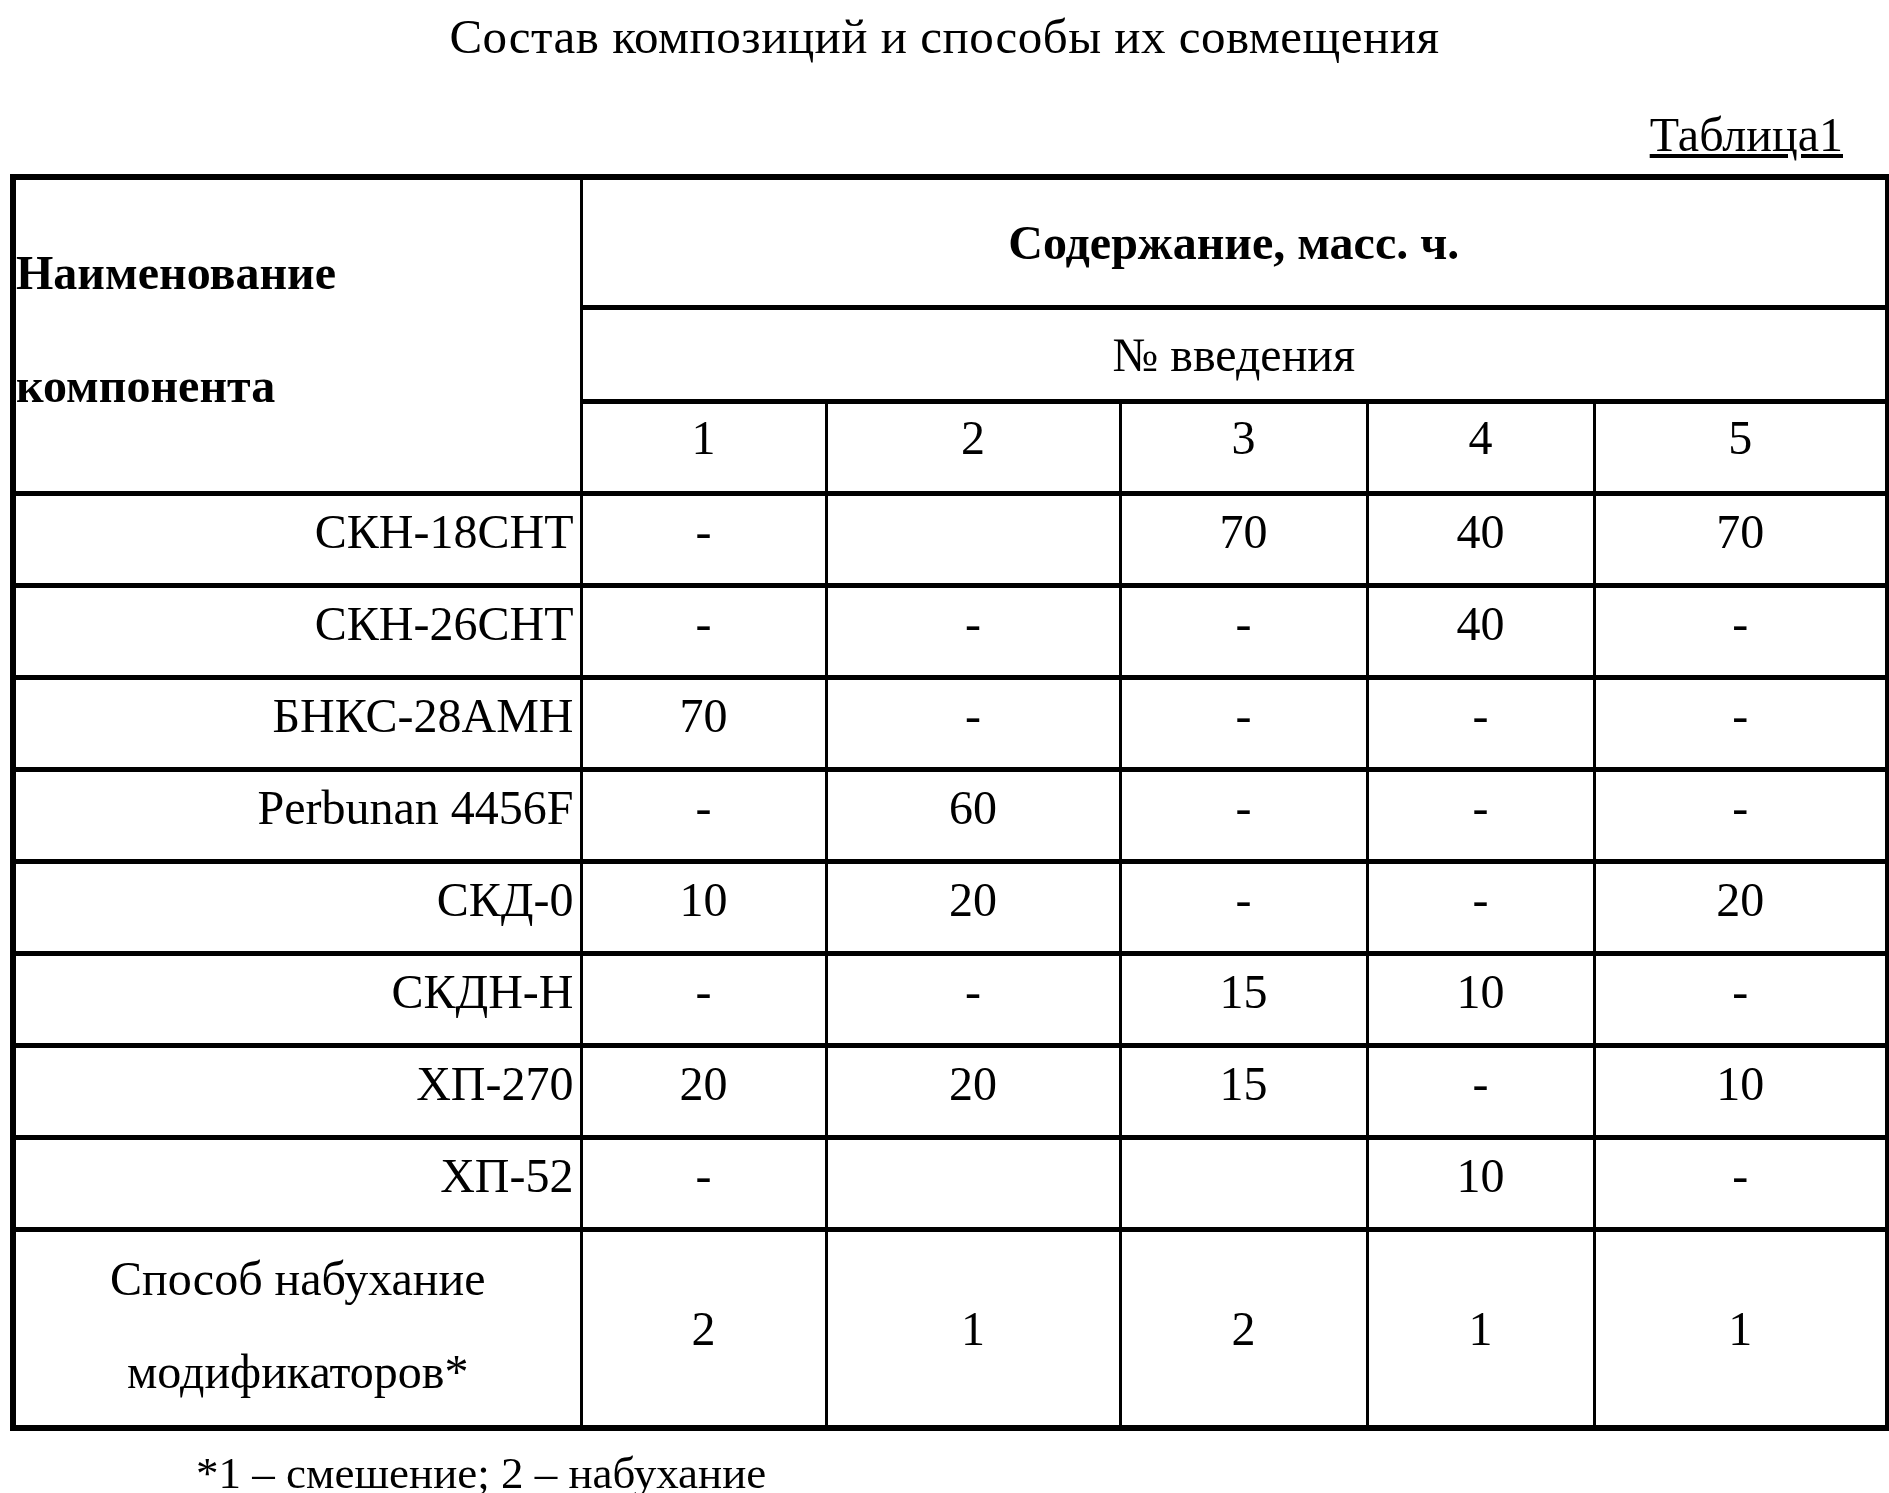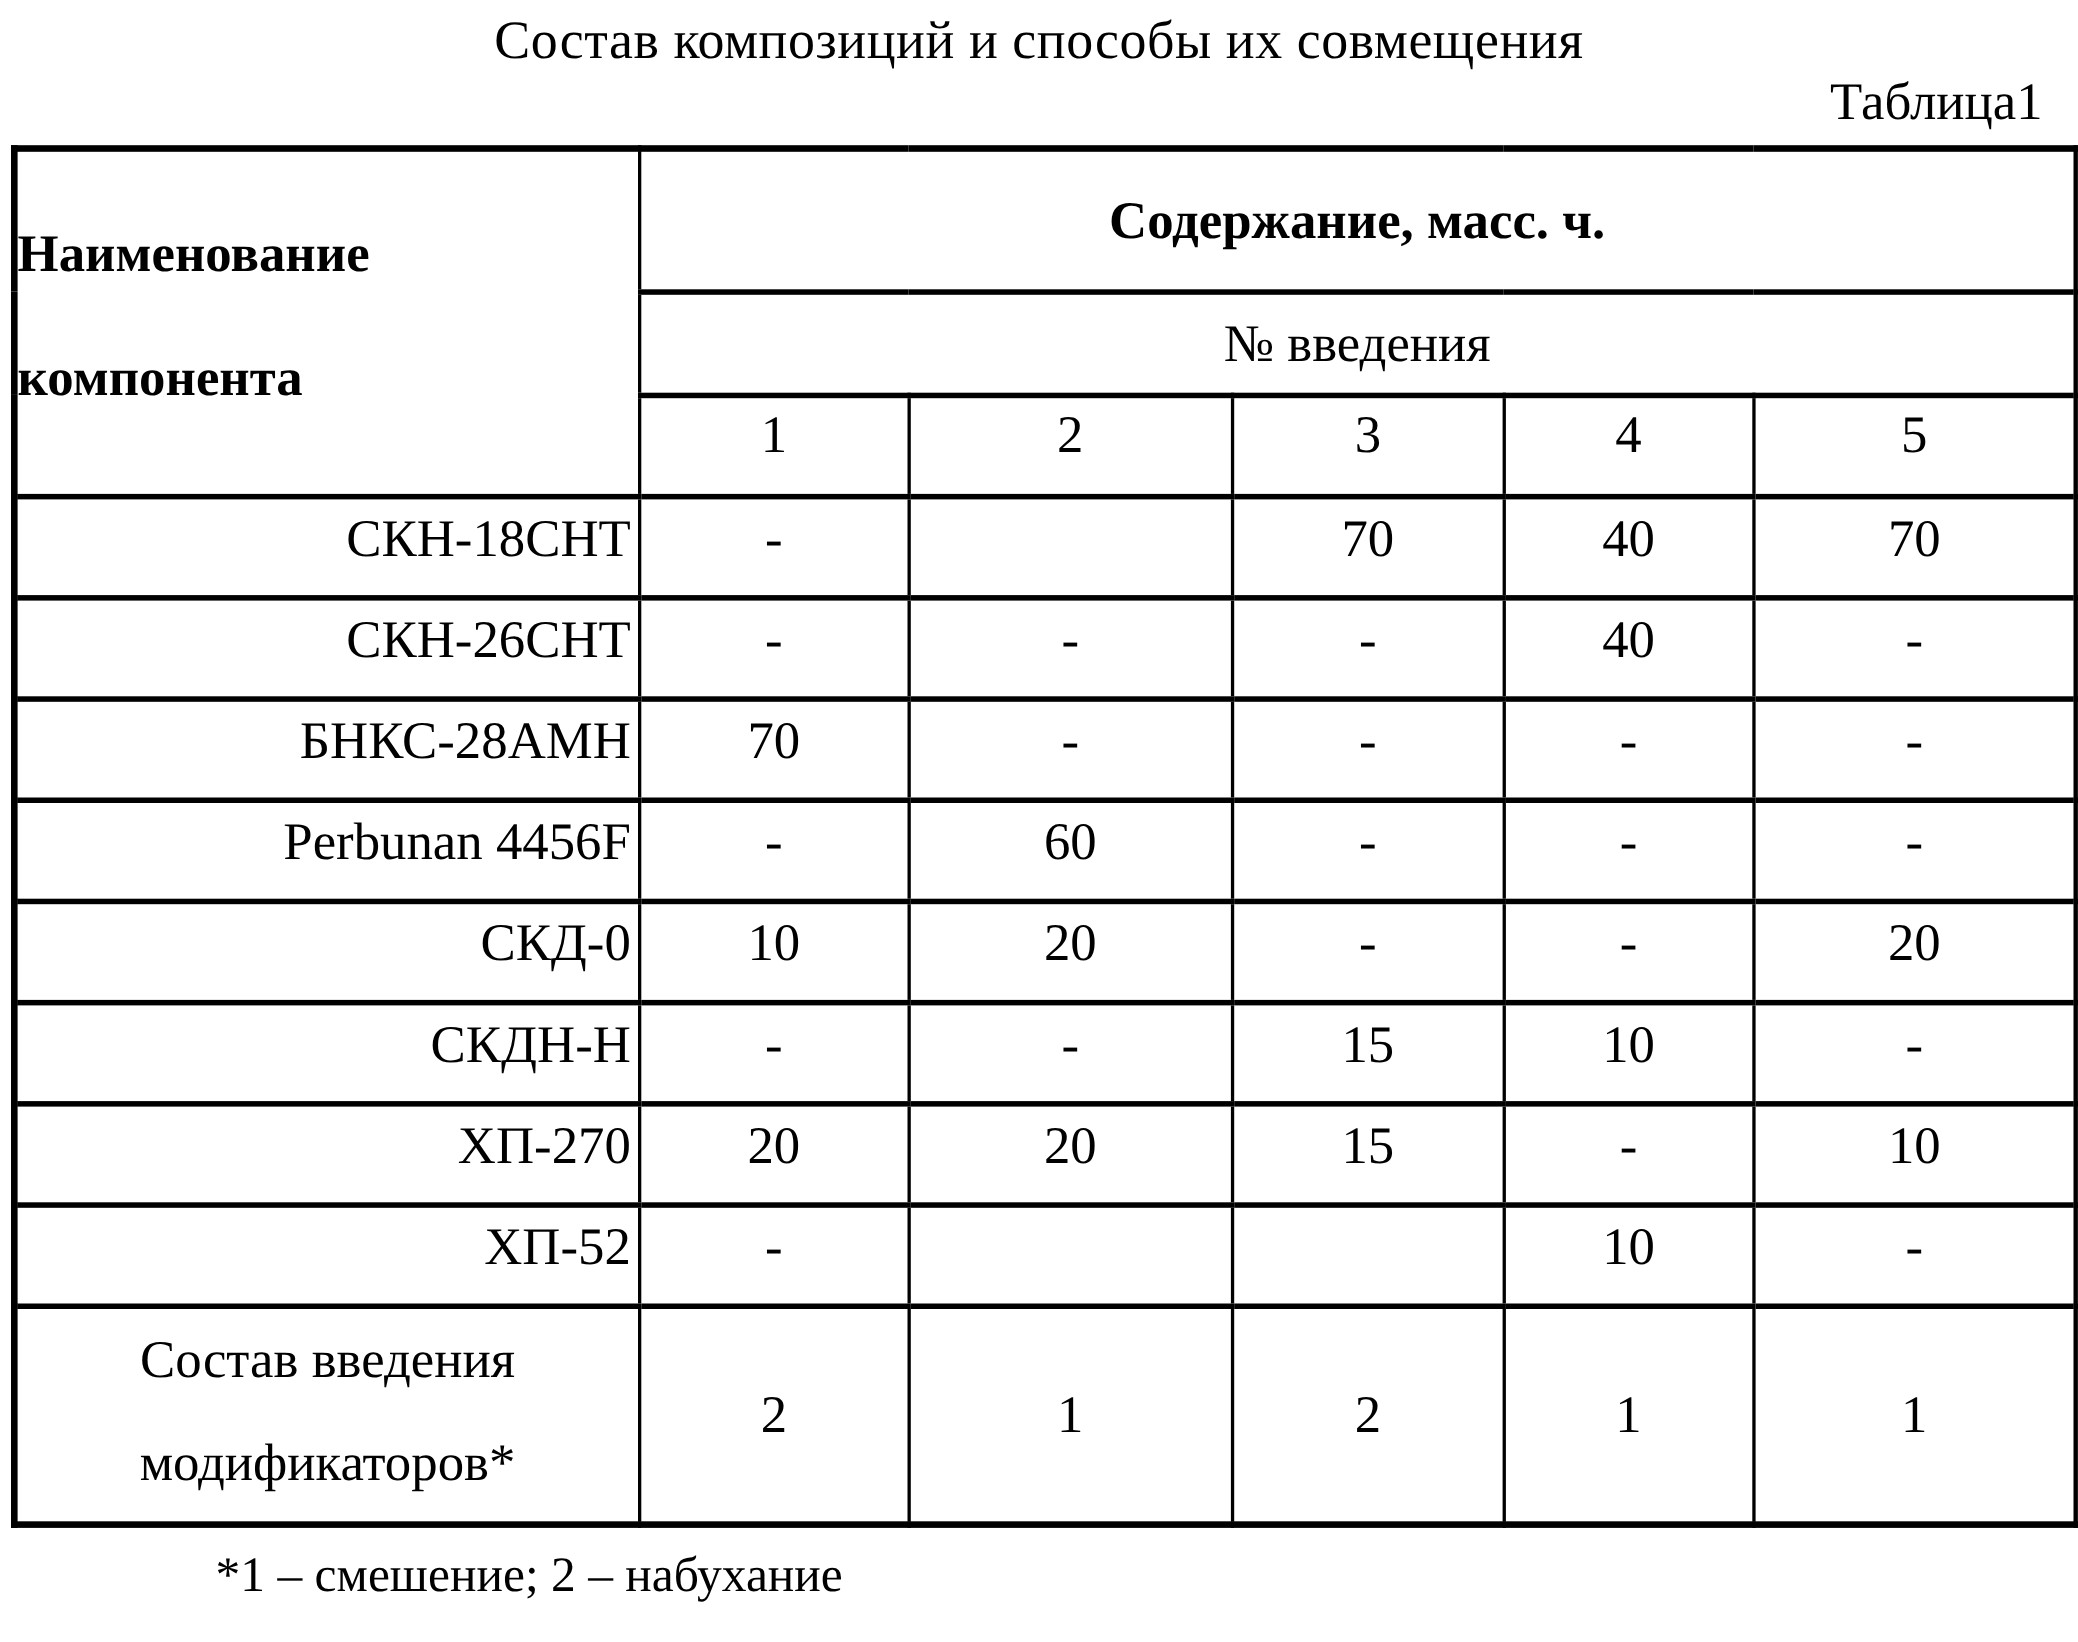--- a/index.html
+++ b/index.html
@@ -18,24 +18,26 @@
   .doc-title {
     margin: 0;
     padding-top: 8px;
     text-align: center;
     font-size: 49px;
     font-weight: normal;
     letter-spacing: 0.5px;
     white-space: nowrap;
   }
   .table-caption {
-    padding-right: 32px;
+    margin-top: 42px;
+    padding-right: 46px;
     text-align: right;
     font-size: 48px;
     white-space: nowrap;
+    text-decoration: underline;
   }
   table.main-table {
     border-collapse: collapse;
     table-layout: fixed;
     margin: 12px 0 0 10px;
     width: 1875px;
     border: 6px solid #000;
   }
   .main-table th, .main-table td {
     border: 3px solid #000;
@@ -195,21 +197,21 @@
         </tr>
         <tr>
           <th class="row-label">ХП-52</th>
           <td class="value-cell">-</td>
           <td class="value-cell"></td>
           <td class="value-cell"></td>
           <td class="value-cell">10</td>
           <td class="value-cell">-</td>
         </tr>
         <tr class="tall-row">
-          <th class="row-label">Состав введения модификаторов*</th>
+          <th class="row-label">Способ набухание модификаторов*</th>
           <td class="value-cell">2</td>
           <td class="value-cell">1</td>
           <td class="value-cell">2</td>
           <td class="value-cell">1</td>
           <td class="value-cell">1</td>
         </tr>
       </tbody>
   </table>
 
   <div class="footnote">*1 – смешение; 2 – набухание</div>

